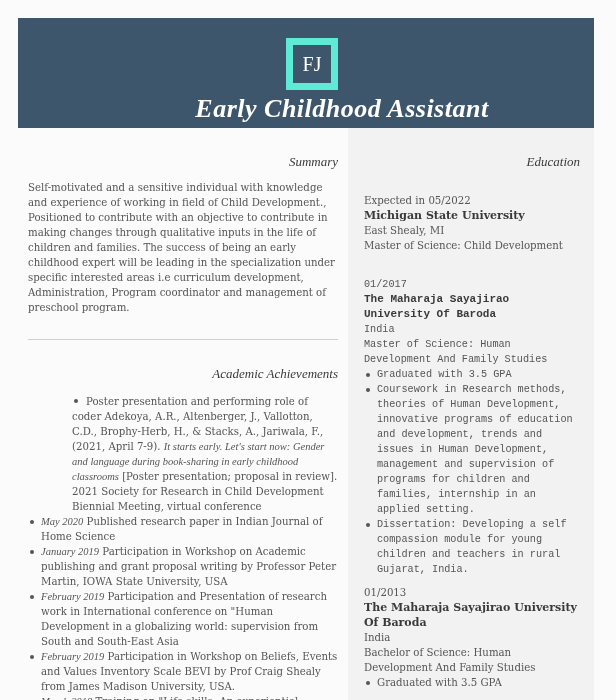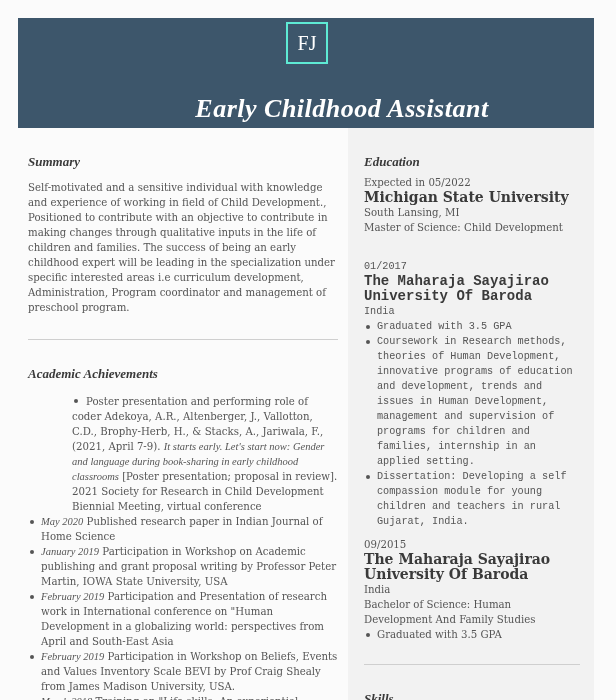--- a/index.html
+++ b/index.html
@@ -12,56 +12,56 @@
   }
   .page {
     position:absolute; left:18px; top:18px; width:576px; height:700px;
     background:#ffffff;
   }
   .header {
     position:absolute; left:0; top:0; width:576px; height:110px;
     background:#3d566b;
   }
   .monogram {
-    position:absolute; left:268px; top:4px; width:38px; height:38px;
-    border:2px solid #5eead4;
+    position:absolute; left:268px; top:20px; width:38px; height:38px;
+    border:7px solid #5eead4;
     color:#ffffff; text-align:center; line-height:38px;
     font-family:"Liberation Serif", serif; font-size:20px;
   }
   .title {
     position:absolute; left:0; top:76px; width:568px; text-align:center;
     color:#ffffff; font-family:"Liberation Serif", serif;
     font-style:italic; font-weight:bold; font-size:26px; letter-spacing:0.5px;padding-left:40px;
   }
   .left-col {
     position:absolute; left:0; top:110px; width:330px; height:600px;
     background:#fbfbfb;
   }
   .right-col {
     position:absolute; left:330px; top:110px; width:246px; height:600px;
     background:#f2f2f2;
   }
   .section-title {
-    font-family:"Liberation Serif", serif; font-style:italic; font-weight:bold;
-    font-size:13px; color:#3a3a3a; margin:0;
+    font-family:"Liberation Serif", serif; font-style:italic; font-weight:normal;
+    font-size:13px; color:#3a3a3a; margin:0;text-align:right;
   }
   .body-text {
     font-size:10.2px; line-height:15px; color:#555555;
   }
   .left-inner { position:absolute; left:10px; top:26px; width:310px; }
   .right-inner { position:absolute; left:16px; top:26px; width:216px; }
   .divider { height:1px; background:#cfcfcf; border:0; margin:0; }
   ul { margin:0; padding:0; list-style:none; }
   li.bullet { position:relative; padding-left:13px; }
   li.bullet::before {
     content:""; position:absolute; left:2px; top:6px; width:4px; height:4px;
     border-radius:50%; background:#555;
   }
   .it { font-style:italic; font-family:"Liberation Serif", serif; font-size:10.5px; }
-  .bold { font-weight:bold; color:#3a3a3a; font-size:14px; }
+  .bold { font-weight:bold; color:#3a3a3a; font-size:11px; }
   .first-item { position:relative; padding-left:0;margin-left:44px; }
   .first-item .dot {
     display:inline-block; width:4px; height:4px; border-radius:50%;
     background:#555; margin:0 8px 2px 2px; vertical-align:middle;
   }
 </style>
 </head>
 <body>
 
 <div class="page">
@@ -84,54 +84,55 @@
         <div class="body-text" style="margin-top:12px;">
           <div class="first-item">
             <span class="dot"></span><span>Poster presentation and performing role of coder</span>
             <span>Adekoya, A.R., Altenberger, J., Vallotton, C.D., Brophy-Herb, H., &amp; Stacks, A., Jariwala, F., (2021, April 7-9).</span>
             <span class="it">It starts early. Let's start now: Gender and language during book-sharing in early childhood classrooms</span>
             <span>[Poster presentation; proposal in review]. 2021 Society for Research in Child Development Biennial Meeting, virtual conference</span>
           </div>
           <ul>
             <li class="bullet"><span class="it">May 2020</span> <span>Published research paper in Indian Journal of Home Science</span></li>
             <li class="bullet"><span class="it">January 2019</span> <span>Participation in Workshop on Academic publishing and grant proposal writing by Professor Peter Martin, IOWA State University, USA</span></li>
-            <li class="bullet"><span class="it">February 2019</span> <span>Participation and Presentation of research work in International conference on "Human Development in a globalizing world: perspectives from April and South-East Asia</span></li>
+            <li class="bullet"><span class="it">February 2019</span> <span>Participation and Presentation of research work in International conference on "Human Development in a globalizing world: supervision from South and South-East Asia</span></li>
             <li class="bullet"><span class="it">February 2019</span> <span>Participation in Workshop on Beliefs, Events and Values Inventory Scale BEVI by Prof Craig Shealy from James Madison University, USA.</span></li>
             <li class="bullet"><span class="it">March 2018</span> <span>Training on "Life skills- An experiential approach" by Dr. Thomas Vadaya, Insight- Institute of human Growth,</span></li>
           </ul>
         </div>
       </section>
     </div>
   </div>
 
   <div class="right-col">
     <div class="right-inner">
       <section>
         <h2 class="section-title">Education</h2>
 
-        <div class="body-text" style="margin-top:5px;">
+        <div class="body-text" style="margin-top:23px;">
           <div>Expected in 05/2022</div>
           <div class="bold">Michigan State University</div>
-          <div>South Lansing, MI</div>
+          <div>East Shealy, MI</div>
           <div>Master of Science: Child Development</div>
         </div>
 
         <div class="body-text" style="margin-top:24px;font-family:Liberation Mono, monospace;">
           <div>01/2017</div>
           <div class="bold">The Maharaja Sayajirao University Of Baroda</div>
           <div>India</div>
+          <div>Master of Science: Human Development And Family Studies</div>
           <ul>
             <li class="bullet">Graduated with 3.5 GPA</li>
             <li class="bullet">Coursework in Research methods, theories of Human Development, innovative programs of education and development, trends and issues in Human Development, management and supervision of programs for children and families, internship in an applied setting.</li>
             <li class="bullet">Dissertation: Developing a self compassion module for young children and teachers in rural Gujarat, India.</li>
           </ul>
         </div>
 
         <div class="body-text" style="margin-top:8px;">
-          <div>09/2015</div>
+          <div>01/2013</div>
           <div class="bold">The Maharaja Sayajirao University Of Baroda</div>
           <div>India</div>
           <div>Bachelor of Science: Human Development And Family Studies</div>
           <ul>
             <li class="bullet">Graduated with 3.5 GPA</li>
           </ul>
         </div>
       </section>
 
       <hr class="divider" style="margin-top:22px;">

